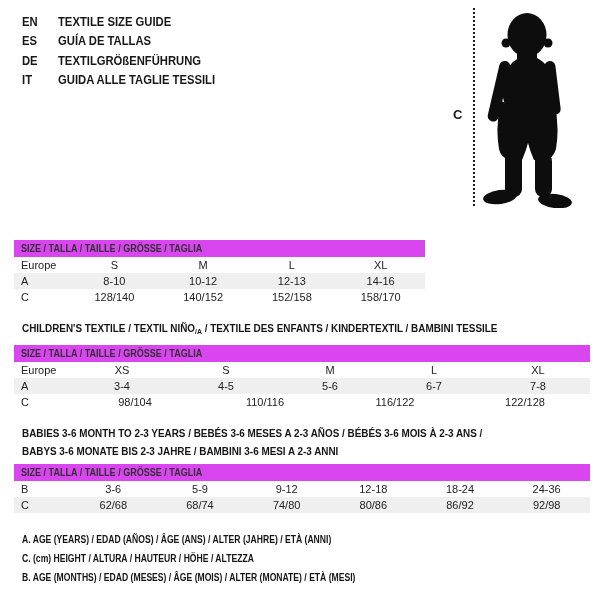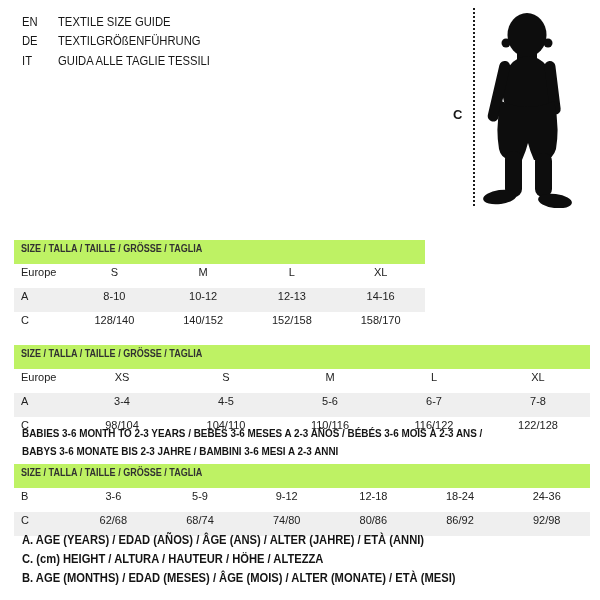--- a/index.html
+++ b/index.html
@@ -5,54 +5,58 @@
   html,body{margin:0;padding:0;background:#fff;}
   .page{
     position:relative;width:600px;height:600px;background:#ffffff;overflow:hidden;
     font-family:"Liberation Sans","DejaVu Sans",sans-serif;color:#1e1e1e;
   }
   .cond{display:inline-block;transform:scaleX(0.86);transform-origin:0 50%;white-space:nowrap;}
   .cond90{display:inline-block;transform:scaleX(0.90);transform-origin:0 50%;white-space:nowrap;}
 
   
   .lang-list{position:absolute;left:22px;top:13px;}
-  .lang-row{display:flex;height:19.3px;line-height:19.3px;font-size:12.5px;font-weight:400;color:#171717;}
+  .lang-row{display:flex;height:19.3px;line-height:19.3px;font-size:12.5px;font-weight:700;color:#171717;}
   .lang-code{width:36px;}
 
   
   .dotted-line{position:absolute;left:473px;top:8px;width:0;height:198px;border-left:2.5px dotted #1b1b1b;}
   .height-marker{position:absolute;left:453px;top:107px;font-size:13px;font-weight:700;color:#171717;}
   .baby-svg{position:absolute;left:475px;top:3px;}
 
   
   .tbl-title{position:absolute;font-size:11.5px;font-weight:700;color:#141414;white-space:nowrap;line-height:14px;}
   .tbl-title .sub{font-size:8px;vertical-align:-2px;}
 
   
   .size-table{position:absolute;}
-  .band{height:24px;line-height:16px;background:#bef264;padding-left:7px;
+  .band{height:17px;line-height:16px;background:#d946ef;padding-left:7px;
         font-size:10.5px;font-weight:700;color:#313131;}
-  .t-row{display:flex;height:24px;line-height:16px;font-size:11px;color:#222222;}
+  .t-row{display:flex;height:16px;line-height:16px;font-size:11px;color:#222222;justify-content:flex-end;}
   .t-row.alt{background:#efefef;}
   .t-row .lbl{width:56px;padding-left:7px;box-sizing:border-box;}
   .t-row .val{flex:1;text-align:center;}
 
   
   .footnotes{position:absolute;left:22px;top:531px;}
-  .footnote{height:18.8px;line-height:18.8px;font-size:13px;font-weight:700;color:#141414;white-space:nowrap;}
+  .footnote{height:18.8px;line-height:18.8px;font-size:10px;font-weight:700;color:#141414;white-space:nowrap;}
 </style>
 </head>
 <body>
 
 <div class="page">
 
   <div class="lang-list">
     <div class="lang-row">
       <span class="lang-code"><span class="cond90">EN</span></span>
       <span class="cond90">TEXTILE SIZE GUIDE</span>
+    </div>
+    <div class="lang-row">
+      <span class="lang-code"><span class="cond90">ES</span></span>
+      <span class="cond90">GUÍA DE TALLAS</span>
     </div>
     <div class="lang-row">
       <span class="lang-code"><span class="cond90">DE</span></span>
       <span class="cond90">TEXTILGRÖßENFÜHRUNG</span>
     </div>
     <div class="lang-row">
       <span class="lang-code"><span class="cond90">IT</span></span>
       <span class="cond90">GUIDA ALLE TAGLIE TESSILI</span>
     </div>
   </div>
@@ -94,20 +98,23 @@
     </div>
     <div class="t-row">
       <span class="lbl">C</span>
       <span class="val">128/140</span>
       <span class="val">140/152</span>
       <span class="val">152/158</span>
       <span class="val">158/170</span>
     </div>
   </div>
 
+  <div class="tbl-title" style="left:22px;top:321px;">
+    <span class="cond"><span>CHILDREN'S TEXTILE / TEXTIL NIÑO</span><span class="sub">/A</span><span> / TEXTILE DES ENFANTS / KINDERTEXTIL / BAMBINI TESSILE</span></span>
+  </div>
   <div class="size-table" style="left:14px;top:345px;width:576px;">
     <div class="band">
       <span class="cond">SIZE / TALLA / TAILLE / GRÖSSE / TAGLIA</span>
     </div>
     <div class="t-row">
       <span class="lbl">Europe</span>
       <span class="val">XS</span>
       <span class="val">S</span>
       <span class="val">M</span>
       <span class="val">L</span>
@@ -117,21 +124,20 @@
       <span class="lbl">A</span>
       <span class="val">3-4</span>
       <span class="val">4-5</span>
       <span class="val">5-6</span>
       <span class="val">6-7</span>
       <span class="val">7-8</span>
     </div>
     <div class="t-row">
       <span class="lbl">C</span>
       <span class="val">98/104</span>
-      <span class="val">104/110</span>
       <span class="val">110/116</span>
       <span class="val">116/122</span>
       <span class="val">122/128</span>
     </div>
   </div>
 
   <div class="tbl-title" style="left:22px;top:424px;line-height:18px;">
     <div><span class="cond">BABIES 3-6 MONTH TO 2-3 YEARS / BEBÉS 3-6 MESES A 2-3 AÑOS / BÉBÉS 3-6 MOIS À 2-3 ANS /</span></div>
     <div><span class="cond">BABYS 3-6 MONATE BIS 2-3 JAHRE / BAMBINI 3-6 MESI A 2-3 ANNI</span></div>
   </div>

